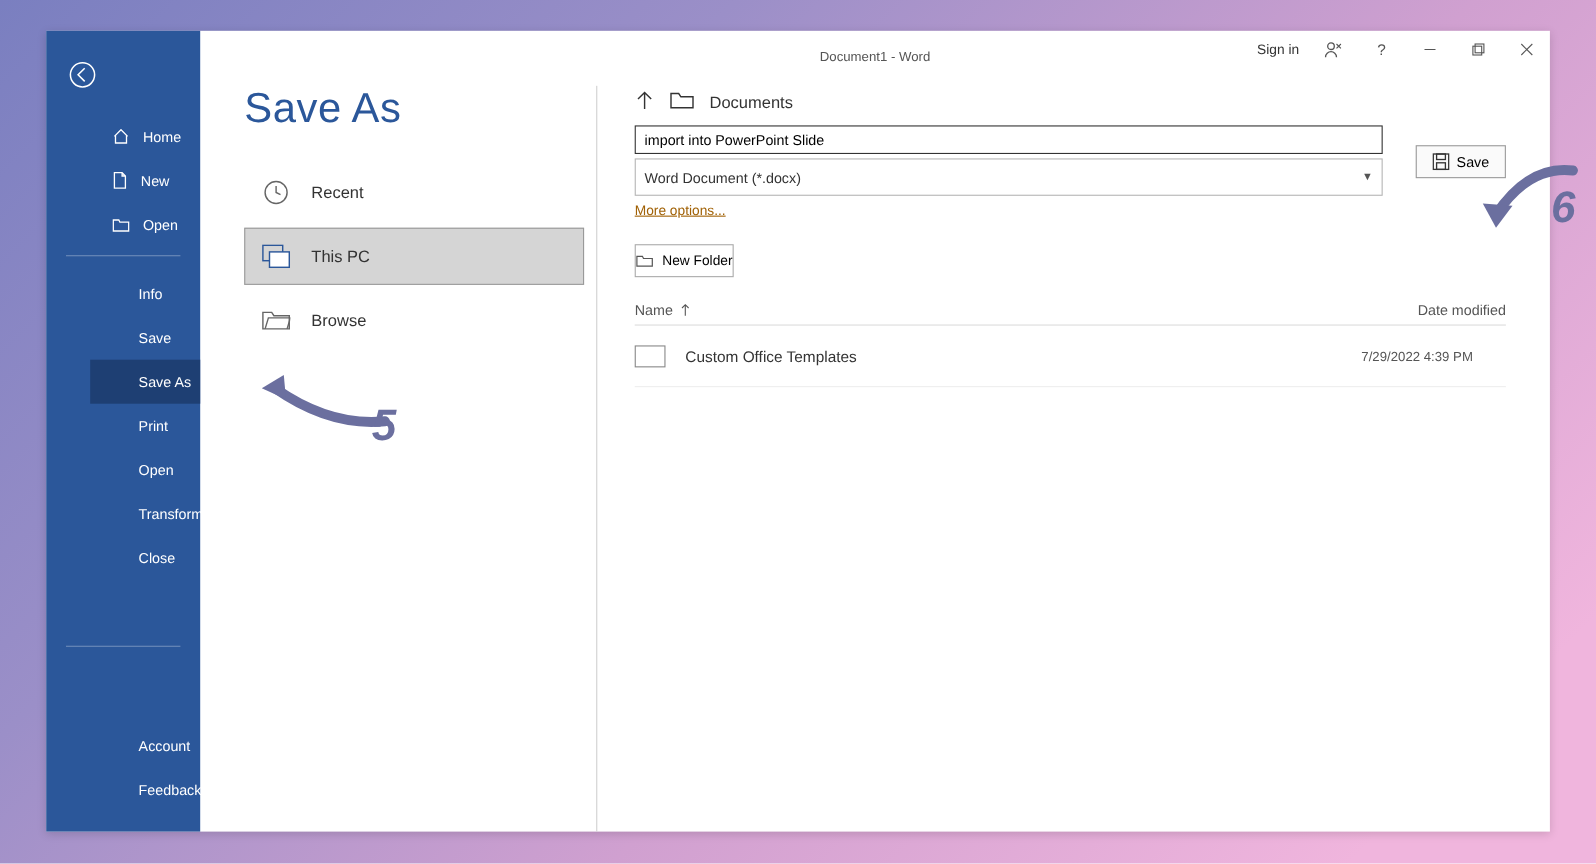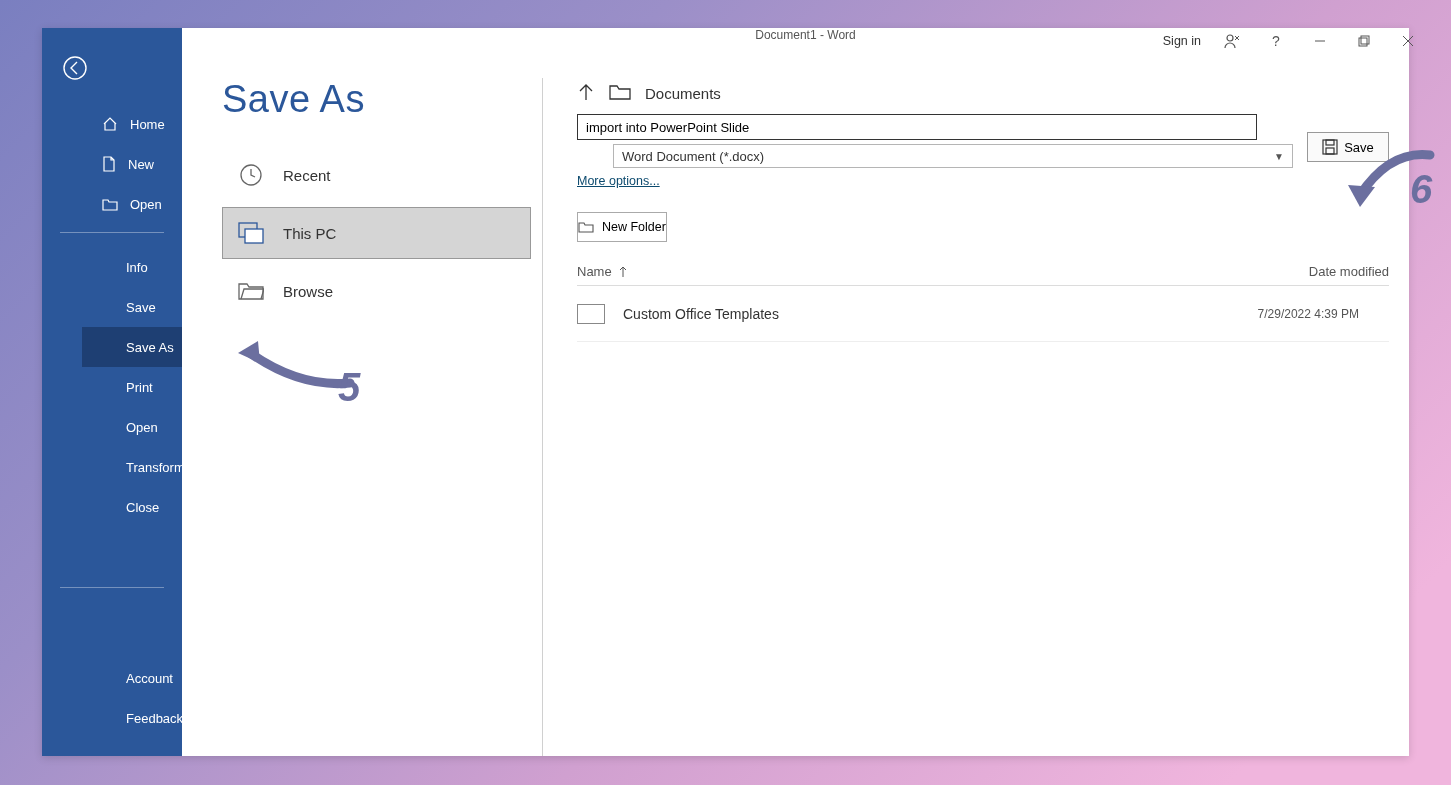--- a/index.html
+++ b/index.html
@@ -61,21 +61,21 @@
   
   .main {
     flex: 1;
     display: flex;
     flex-direction: column;
     position: relative;
   }
   .titlebar {
     height: 30px;
     display: flex;
-    align-items: flex-start;
+    align-items: flex-end;
     font-size: 12px;
     color: #555;
   }
   .title-center {
     position:absolute;
     left:0; right:0;
     text-align:center;
     pointer-events:none;
   }
   .title-right {
@@ -149,34 +149,33 @@
   .fname-input {
     width: 680px;
     height:26px;
     border:1px solid #333;
     padding:0 8px;
     font-size:13px;
     outline:none;
   }
   .ftype-select {
     width: 680px;
-    height:24px;
+    height:34px;
     border:1px solid #b5b5b5;
     padding:0 8px;
     font-size:13px;
     display:flex; align-items:center;
     justify-content:space-between;
     cursor:pointer;
     color:#333;
     background:#fff;
-    margin-left:36px;
   }
   .ftype-select .caret { font-size:10px; color:#555; }
   .more-opts {
-    color:#0c4a6e;
+    color:#a16207;
     font-size:12.5px;
     text-decoration: underline;
     cursor:pointer;
     margin-top:2px;
   }
   .save-btn {
     width:82px; height:30px;
     border:1px solid #999;
     background:#fafafa;
     display:flex; align-items:center; justify-content:center;

